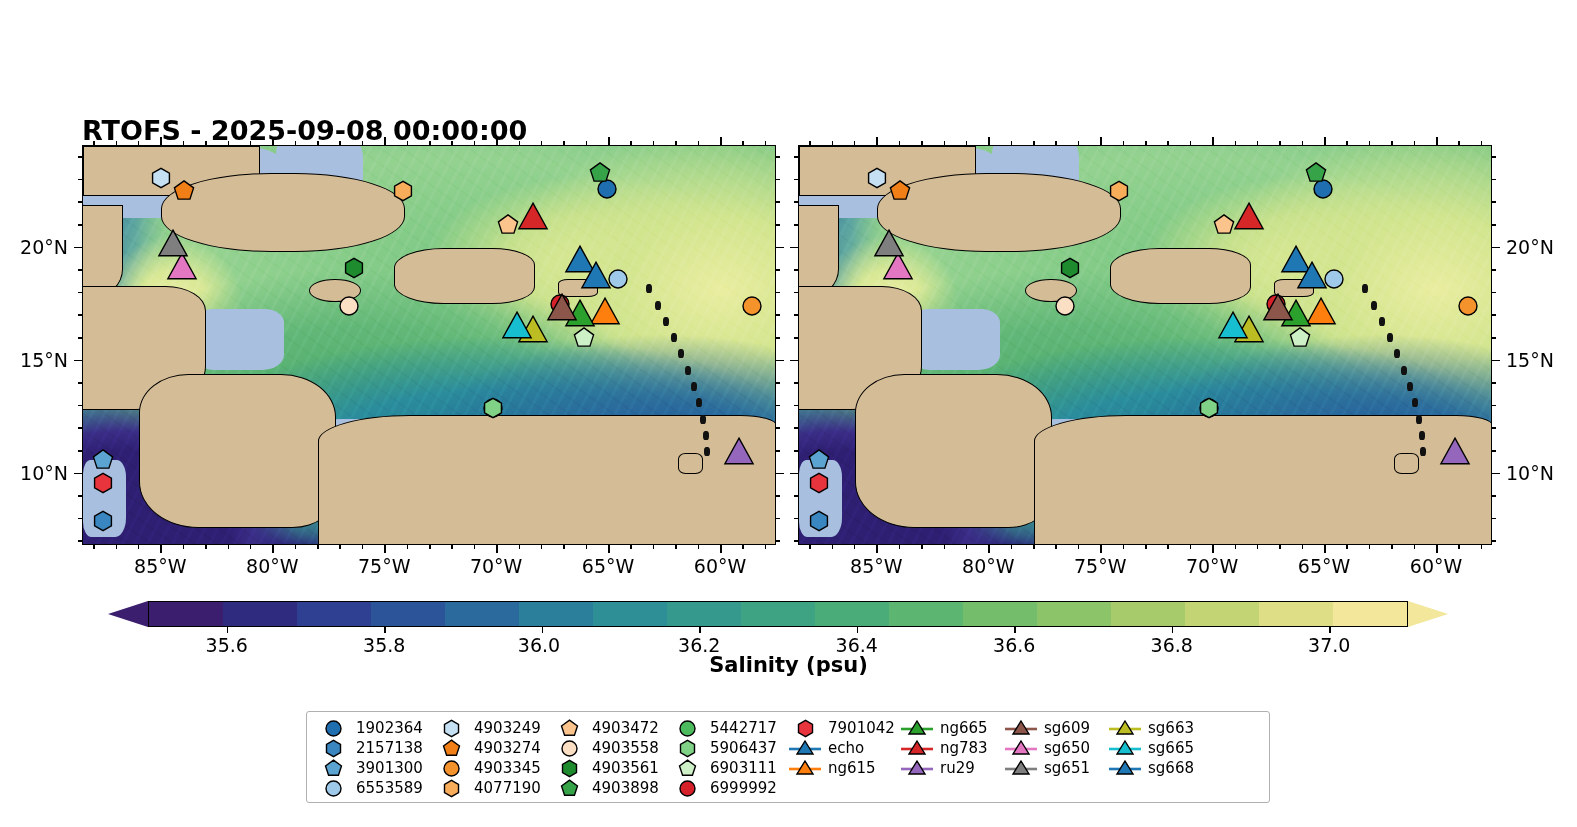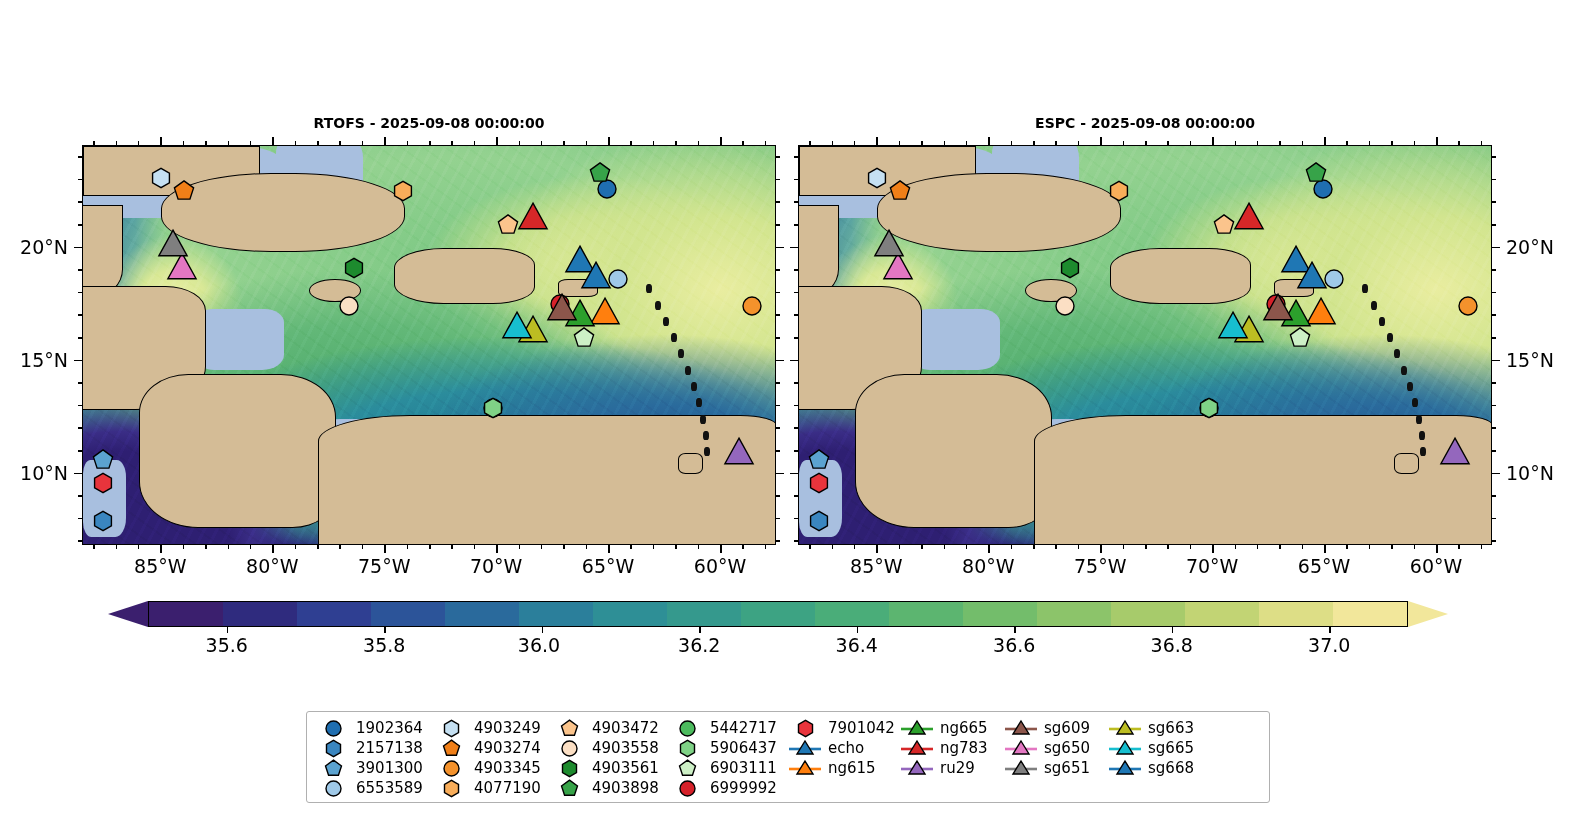--- a/index.html
+++ b/index.html
@@ -26,22 +26,21 @@
   }
 
   
   .panel { position: absolute; top: 145px; height: 400px; }
   #panel-left  { left: 82px;  width: 694px; }
   #panel-right { left: 798px; width: 694px; }
 
   .panel-title {
     position: absolute;
     top: -30px; left: 0; width: 100%;
-    text-align: center;
-    font-size: 14px;
+    font-size: 27px;
     font-weight: bold;
     color: #000;
     white-space: nowrap;
   }
 
   .map-frame {
     position: absolute; inset: 0;
     border: 1.4px solid #000;
     box-sizing: border-box;
     overflow: hidden;
@@ -474,21 +473,20 @@
         <div class="tick y" style="top: 56.4972px; left: -4px; width: 4px;"></div>
         <div class="tick y" style="top: 56.4972px; left: 694px; width: 4px;"></div>
         <div class="tick y" style="top: 33.8983px; left: -4px; width: 4px;"></div>
         <div class="tick y" style="top: 33.8983px; left: 694px; width: 4px;"></div>
         <div class="tick y" style="top: 11.2994px; left: -4px; width: 4px;"></div>
         <div class="tick y" style="top: 11.2994px; left: 694px; width: 4px;"></div>
       </div>
   </div>
 
   <div class="panel" id="panel-right">
-    <div class="panel-title">ESPC - 2025-09-08 00:00:00</div>
     <div class="map-frame">
       <div class="ocean"></div>
       <div class="ocean-noise"></div>
       <div class="geo">
           <div class="shelf" style="left: 0px; top: 0px; width: 199.245px; height: 72.3164px; border-radius: 18% 22% 25% 20%;"></div>
           <div class="shelf" style="left: 192.529px; top: -11.2994px; width: 87.3097px; height: 101.695px; border-radius: 18% 22% 25% 20%;"></div>
           <div class="shelf" style="left: 100.742px; top: 42.9379px; width: 78.3548px; height: 27.1186px; border-radius: 18% 22% 25% 20%;"></div>
           <div class="shelf" style="left: 114.174px; top: 162.712px; width: 87.3097px; height: 61.0169px; border-radius: 18% 22% 25% 20%;"></div>
           <div class="shelf" style="left: 226.11px; top: 273.446px; width: 176.858px; height: 49.7175px; border-radius: 18% 22% 25% 20%;"></div>
           <div class="shelf" style="left: 425.355px; top: 291.525px; width: 217.155px; height: 67.7966px; border-radius: 18% 22% 25% 20%;"></div>
@@ -803,20 +801,21 @@
       <div class="cb-ticklabel" style="left: 591.25px;">36.2</div>
       <div class="cb-tick" style="left: 748.75px;"></div>
       <div class="cb-ticklabel" style="left: 748.75px;">36.4</div>
       <div class="cb-tick" style="left: 906.25px;"></div>
       <div class="cb-ticklabel" style="left: 906.25px;">36.6</div>
       <div class="cb-tick" style="left: 1063.75px;"></div>
       <div class="cb-ticklabel" style="left: 1063.75px;">36.8</div>
       <div class="cb-tick" style="left: 1221.25px;"></div>
       <div class="cb-ticklabel" style="left: 1221.25px;">37.0</div>
     </div>
+  <div id="cb-label">Salinity (psu)</div>
 
   <div id="legend">
       <div class="leg-col" style="width: 118px;">
         <div class="leg-row">
           <div class="leg-swatch">
             <svg width="21" height="21" viewBox="-10.5 -10.5 21 21">
               <circle cx="0" cy="0" r="7.5" fill="#1f6eb0" stroke="#000" stroke-width="1.4"></circle>
             </svg>
           </div>
           <span class="leg-text">1902364</span>

